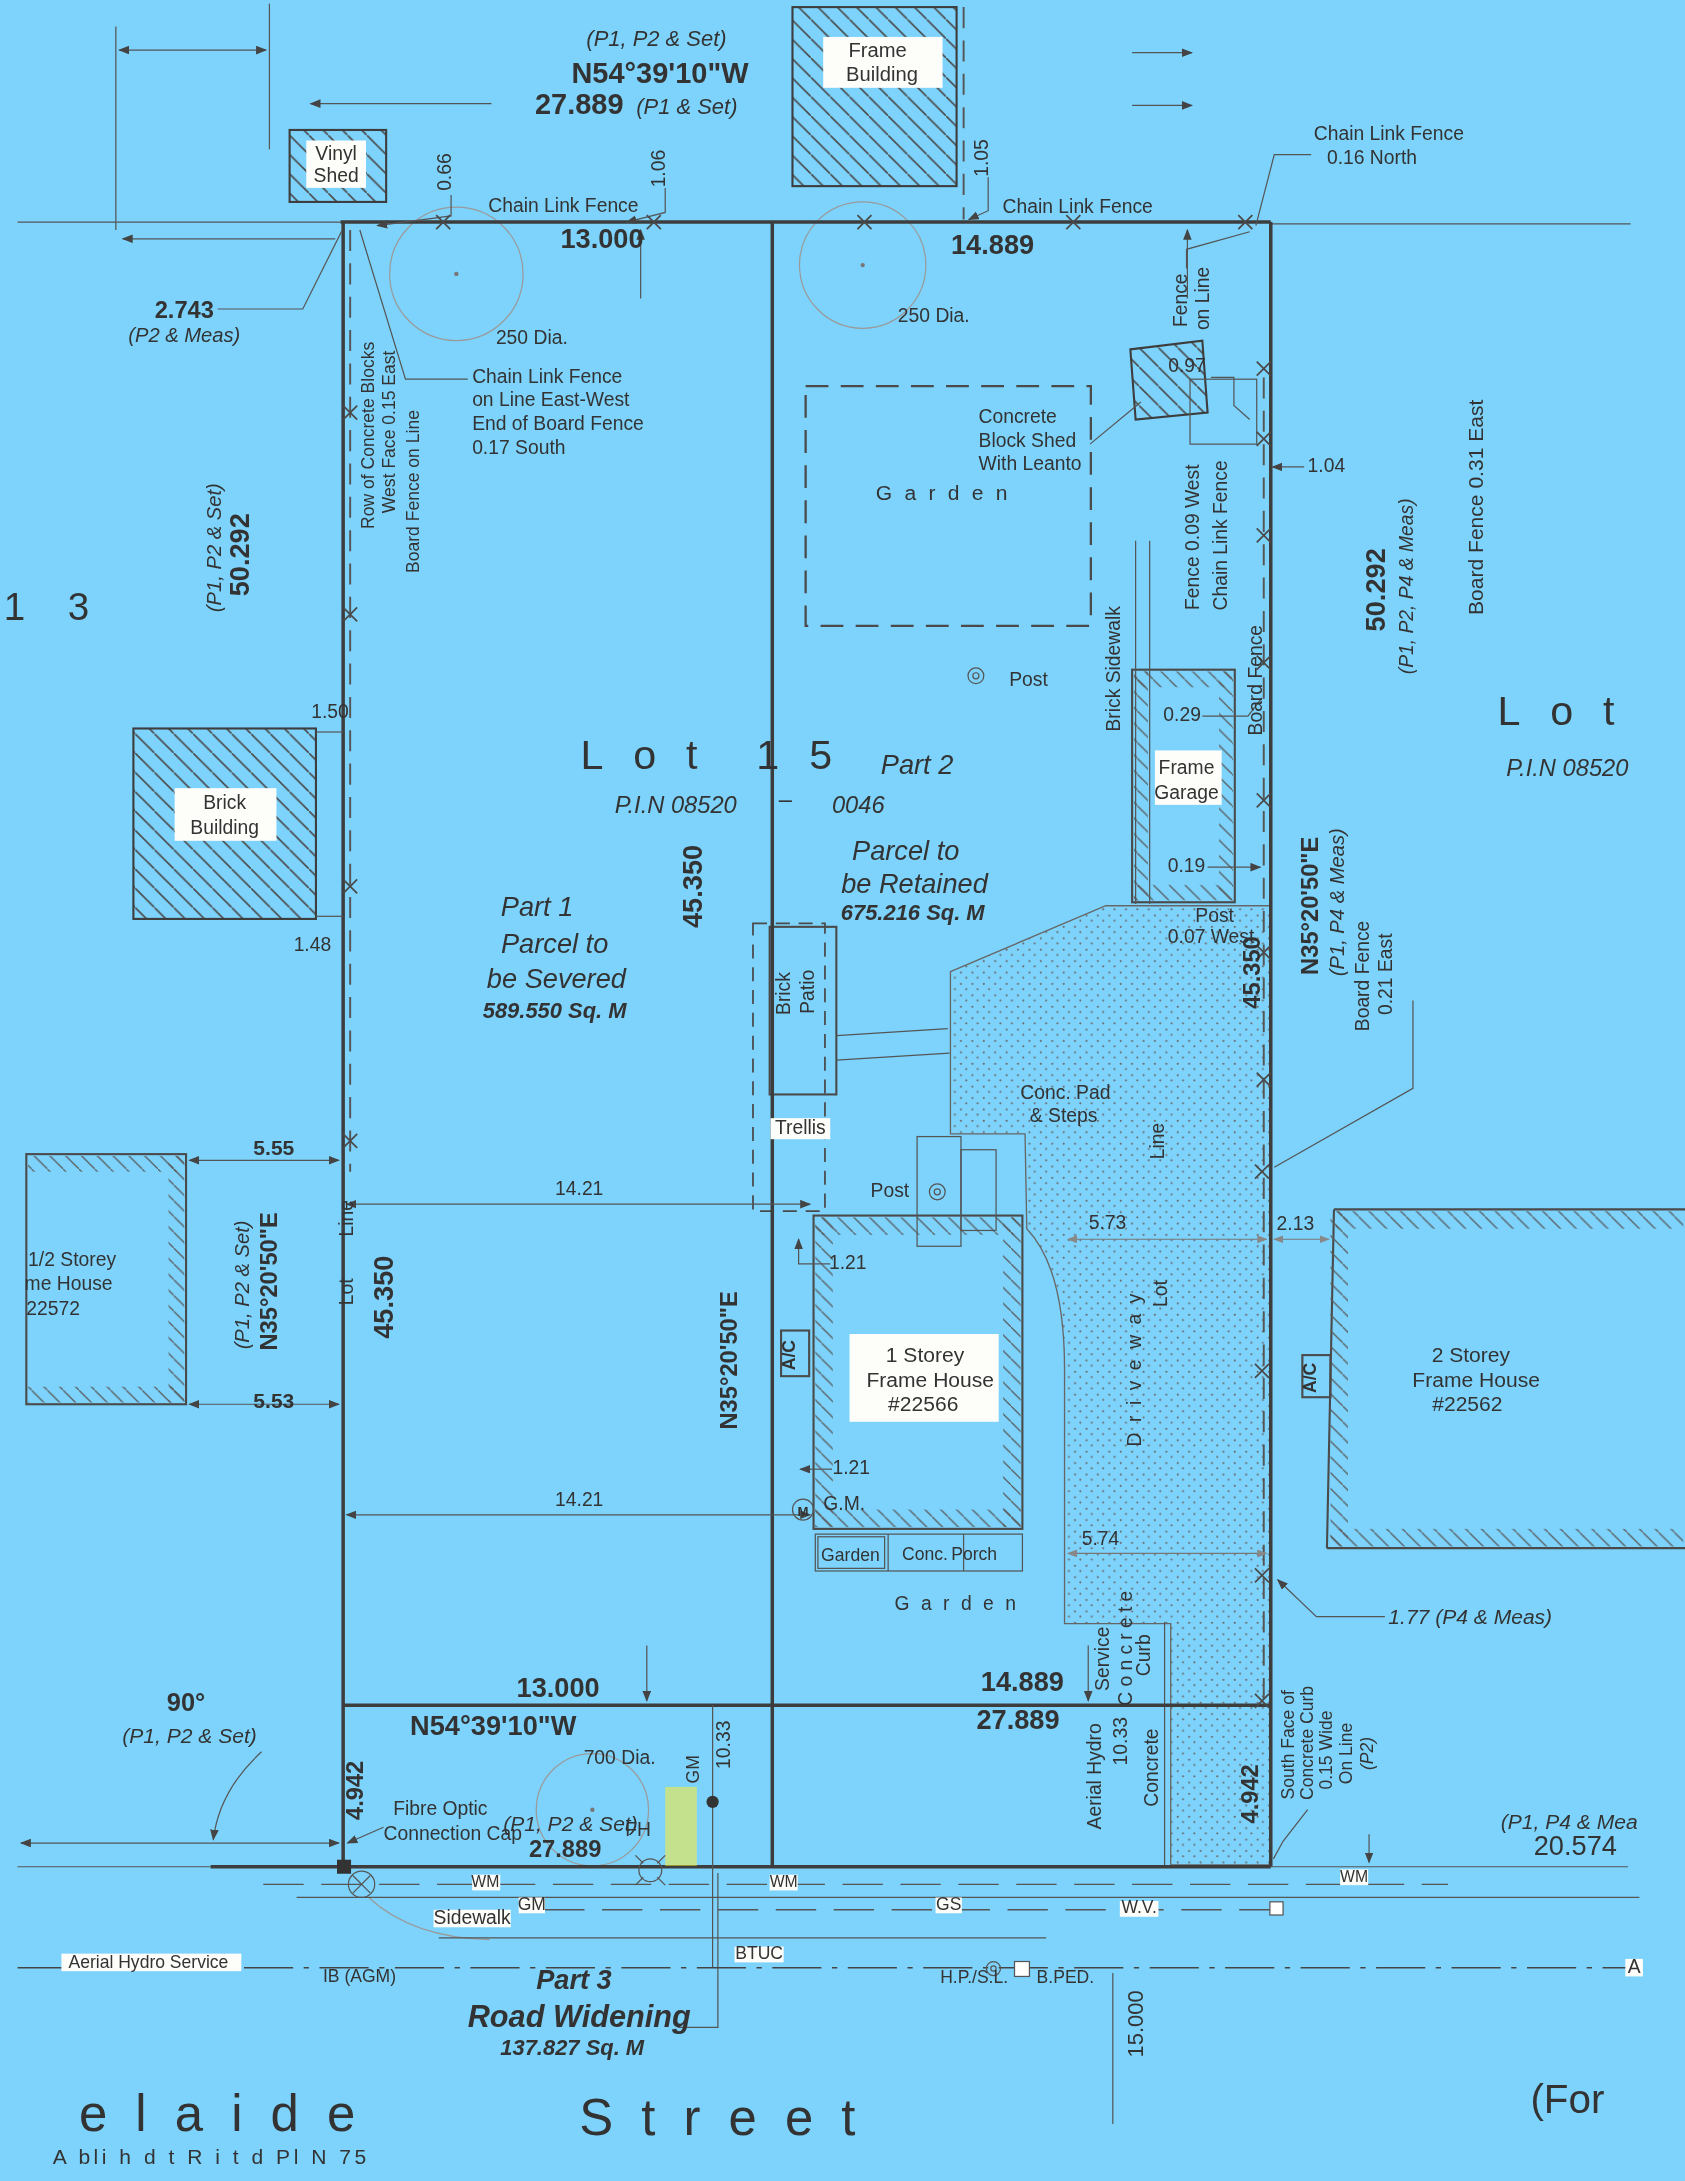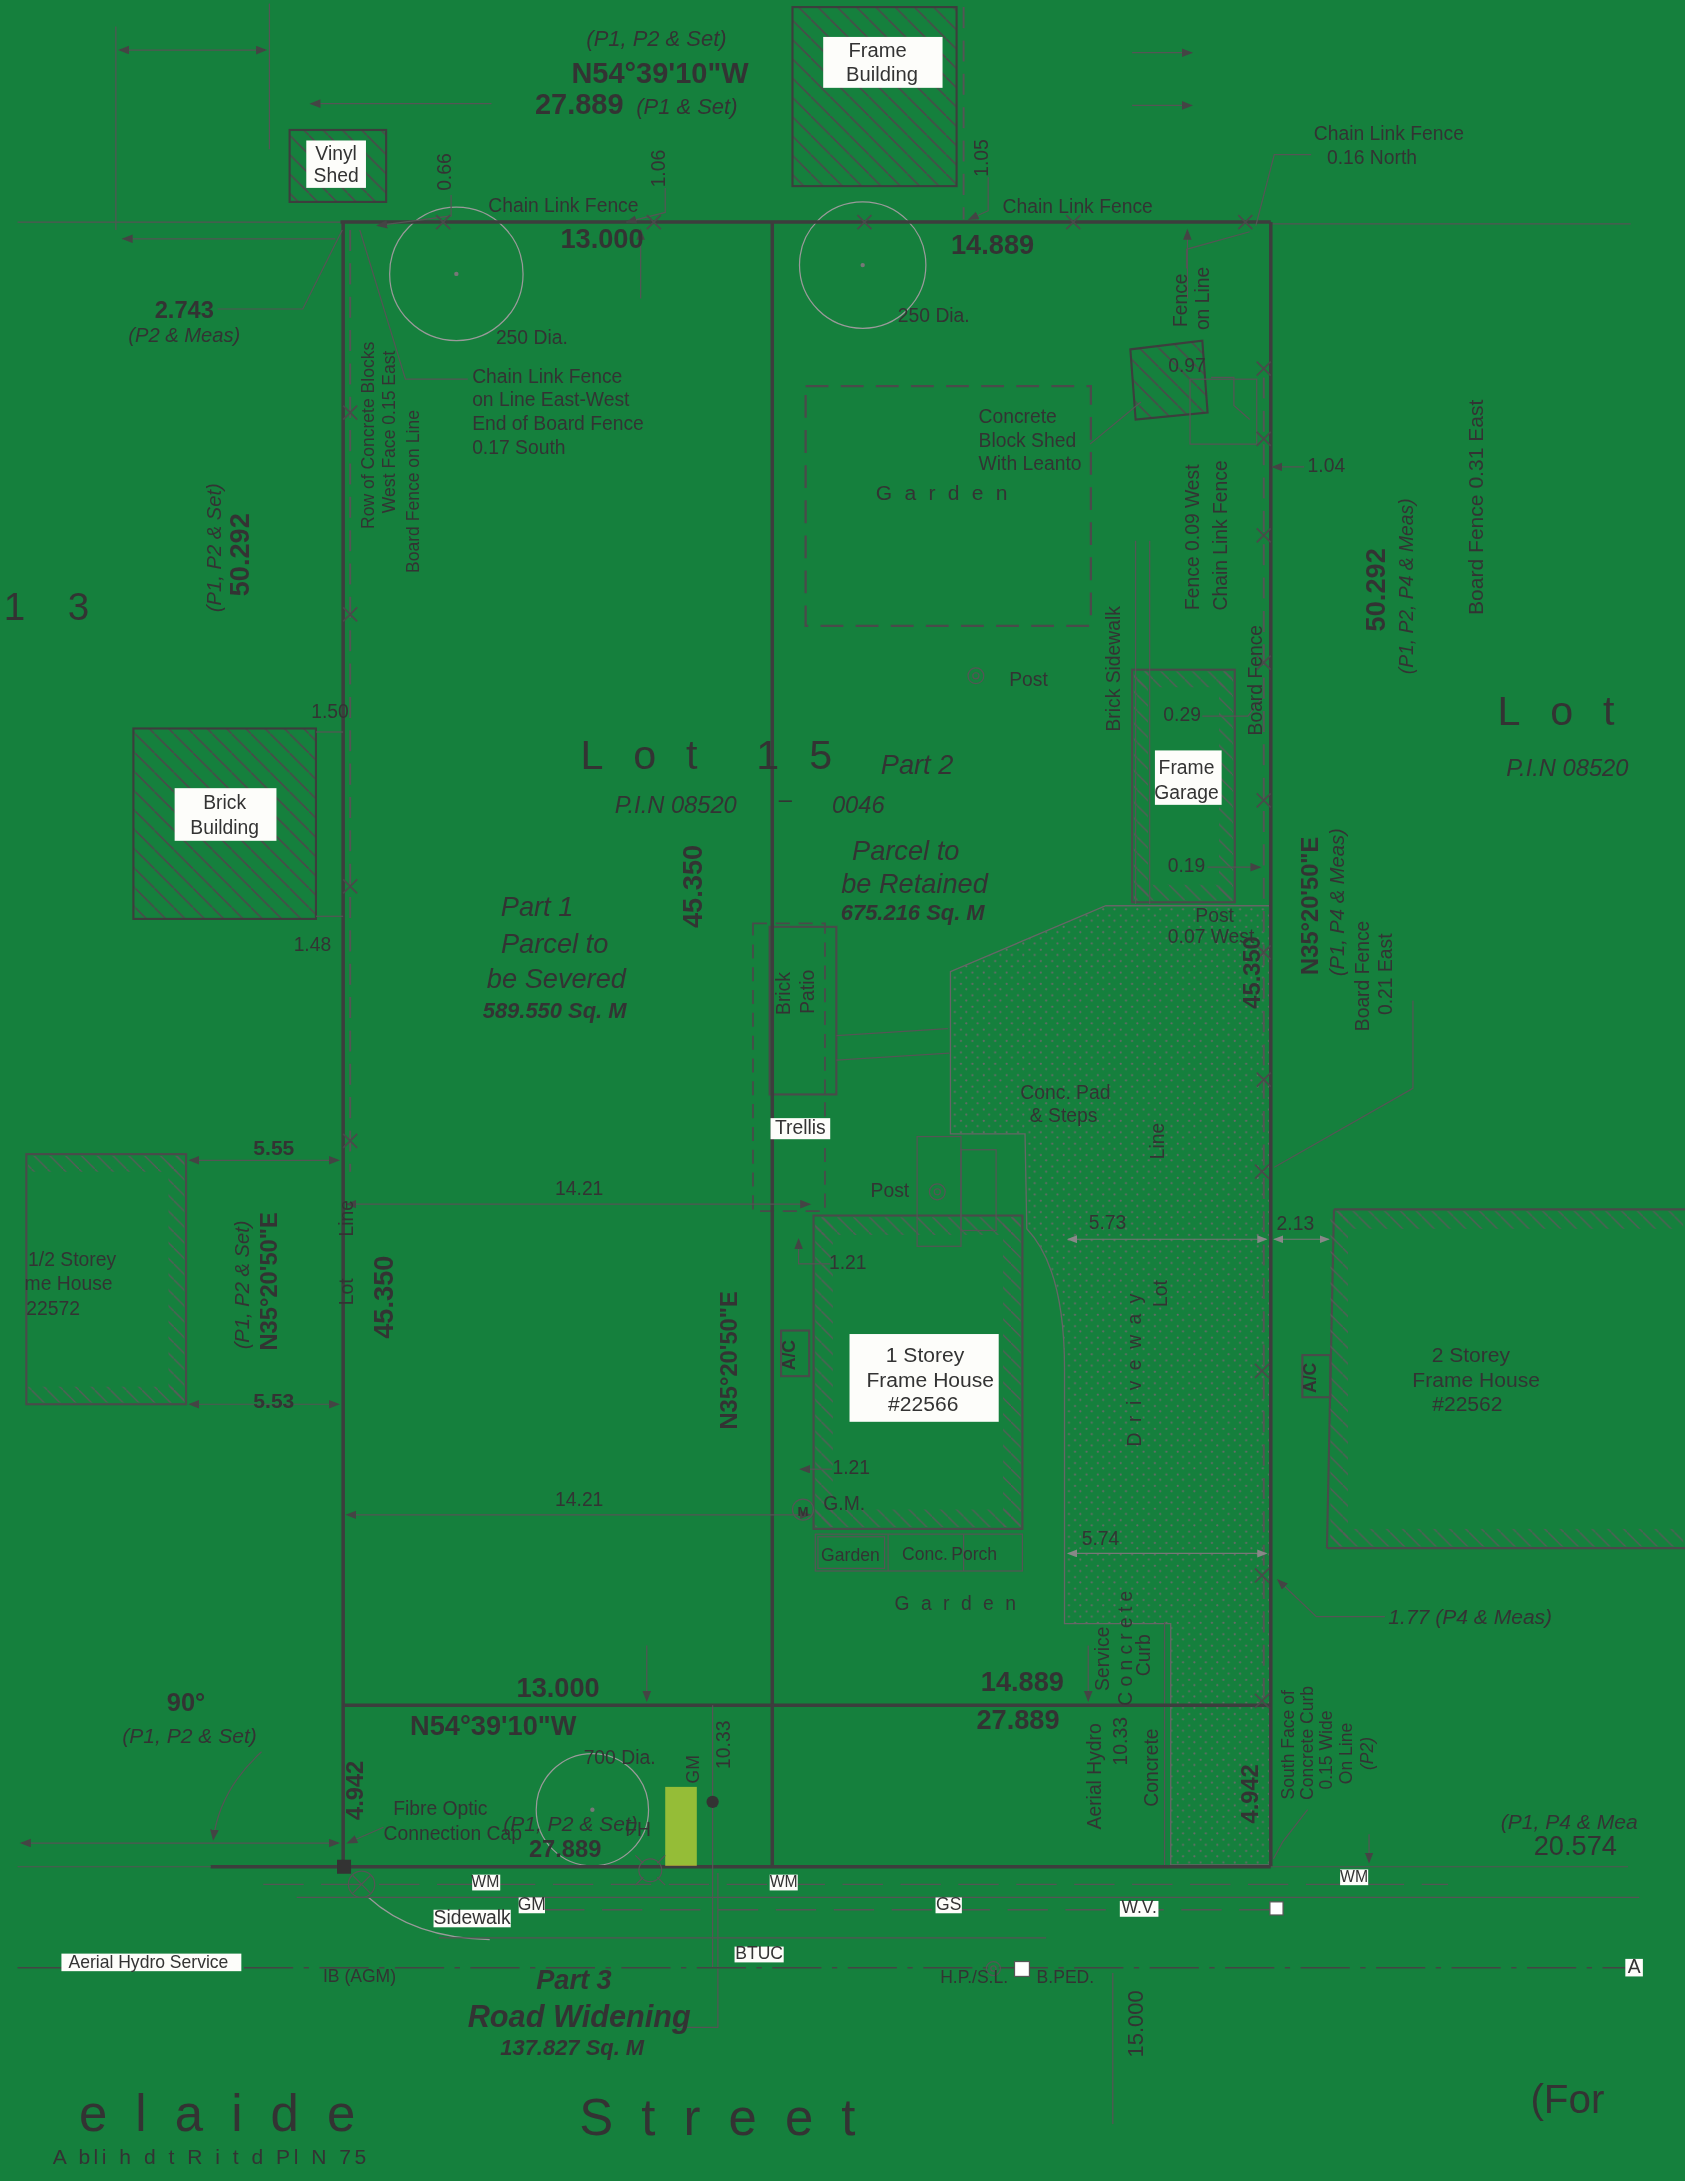--- a/index.html
+++ b/index.html
@@ -1,16 +1,16 @@
 <!DOCTYPE html>
 <html style="font-size:14px"><head>
 <meta charset="utf-8">
 <style>
   html,body{margin:0;padding:0;background:#e9e9e9;}
-  .sheet{position:relative;width:1685px;height:2181px;margin:0 auto;background:#15803d;box-shadow:0 0 10.5px rgba(0,0,0,.3);}
+  .sheet{position:relative;width:1685px;height:2181px;margin:0 auto;background:#7dd3fc;box-shadow:0 0 10.5px rgba(0,0,0,.3);}
   svg{display:block;}
   svg text{font-family:"Liberation Sans",sans-serif;fill:#333;}
   .heavy{stroke:#3d3d3d;stroke-width:4;fill:none;}
   .med{stroke:#4a4a4a;stroke-width:2.4;fill:none;}
   .thin{stroke:#555;stroke-width:1.4;fill:none;}
   .gray{stroke:#9a9a9a;stroke-width:1.4;fill:none;}
   .dashfence{stroke:#555;stroke-width:2.2;fill:none;stroke-dasharray:24 14;}
   .dashrect{stroke:#4a4a4a;stroke-width:2.6;fill:none;stroke-dasharray:26 14;}
   .dashsm{stroke:#4a4a4a;stroke-width:2;fill:none;stroke-dasharray:16 10;}
   .dash2{stroke:#555;stroke-width:1.5;fill:none;stroke-dasharray:46 20;}

